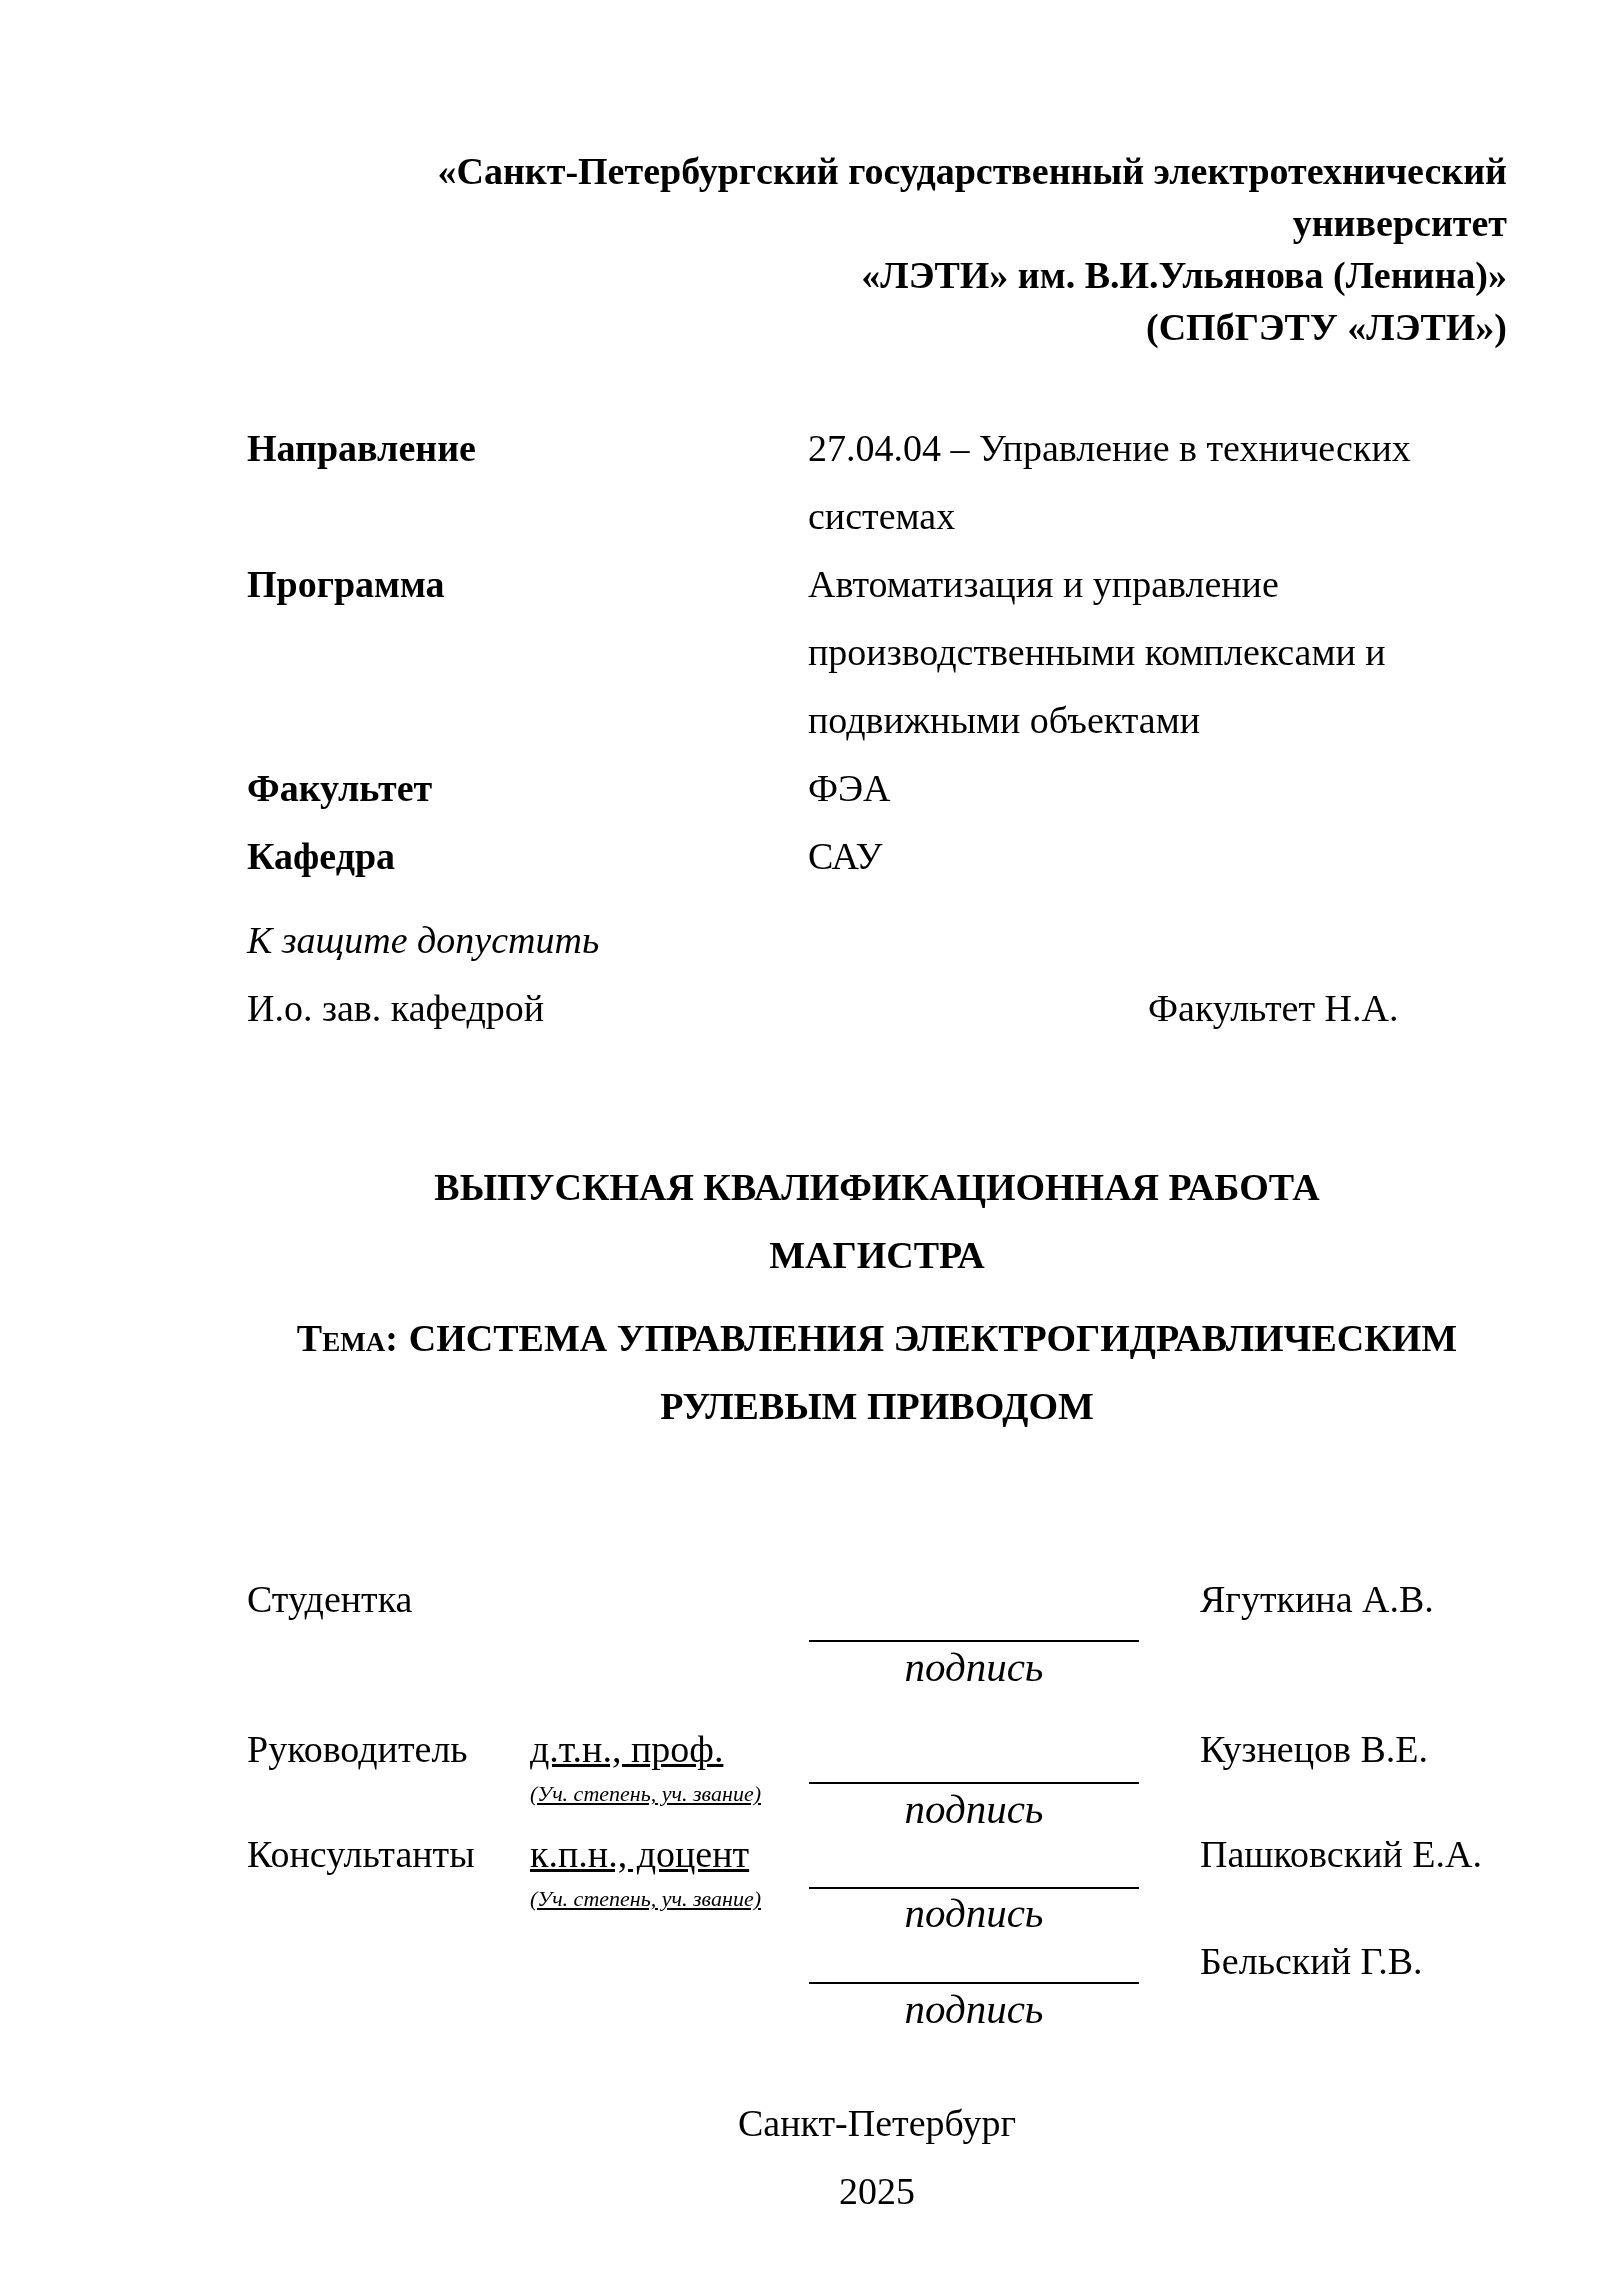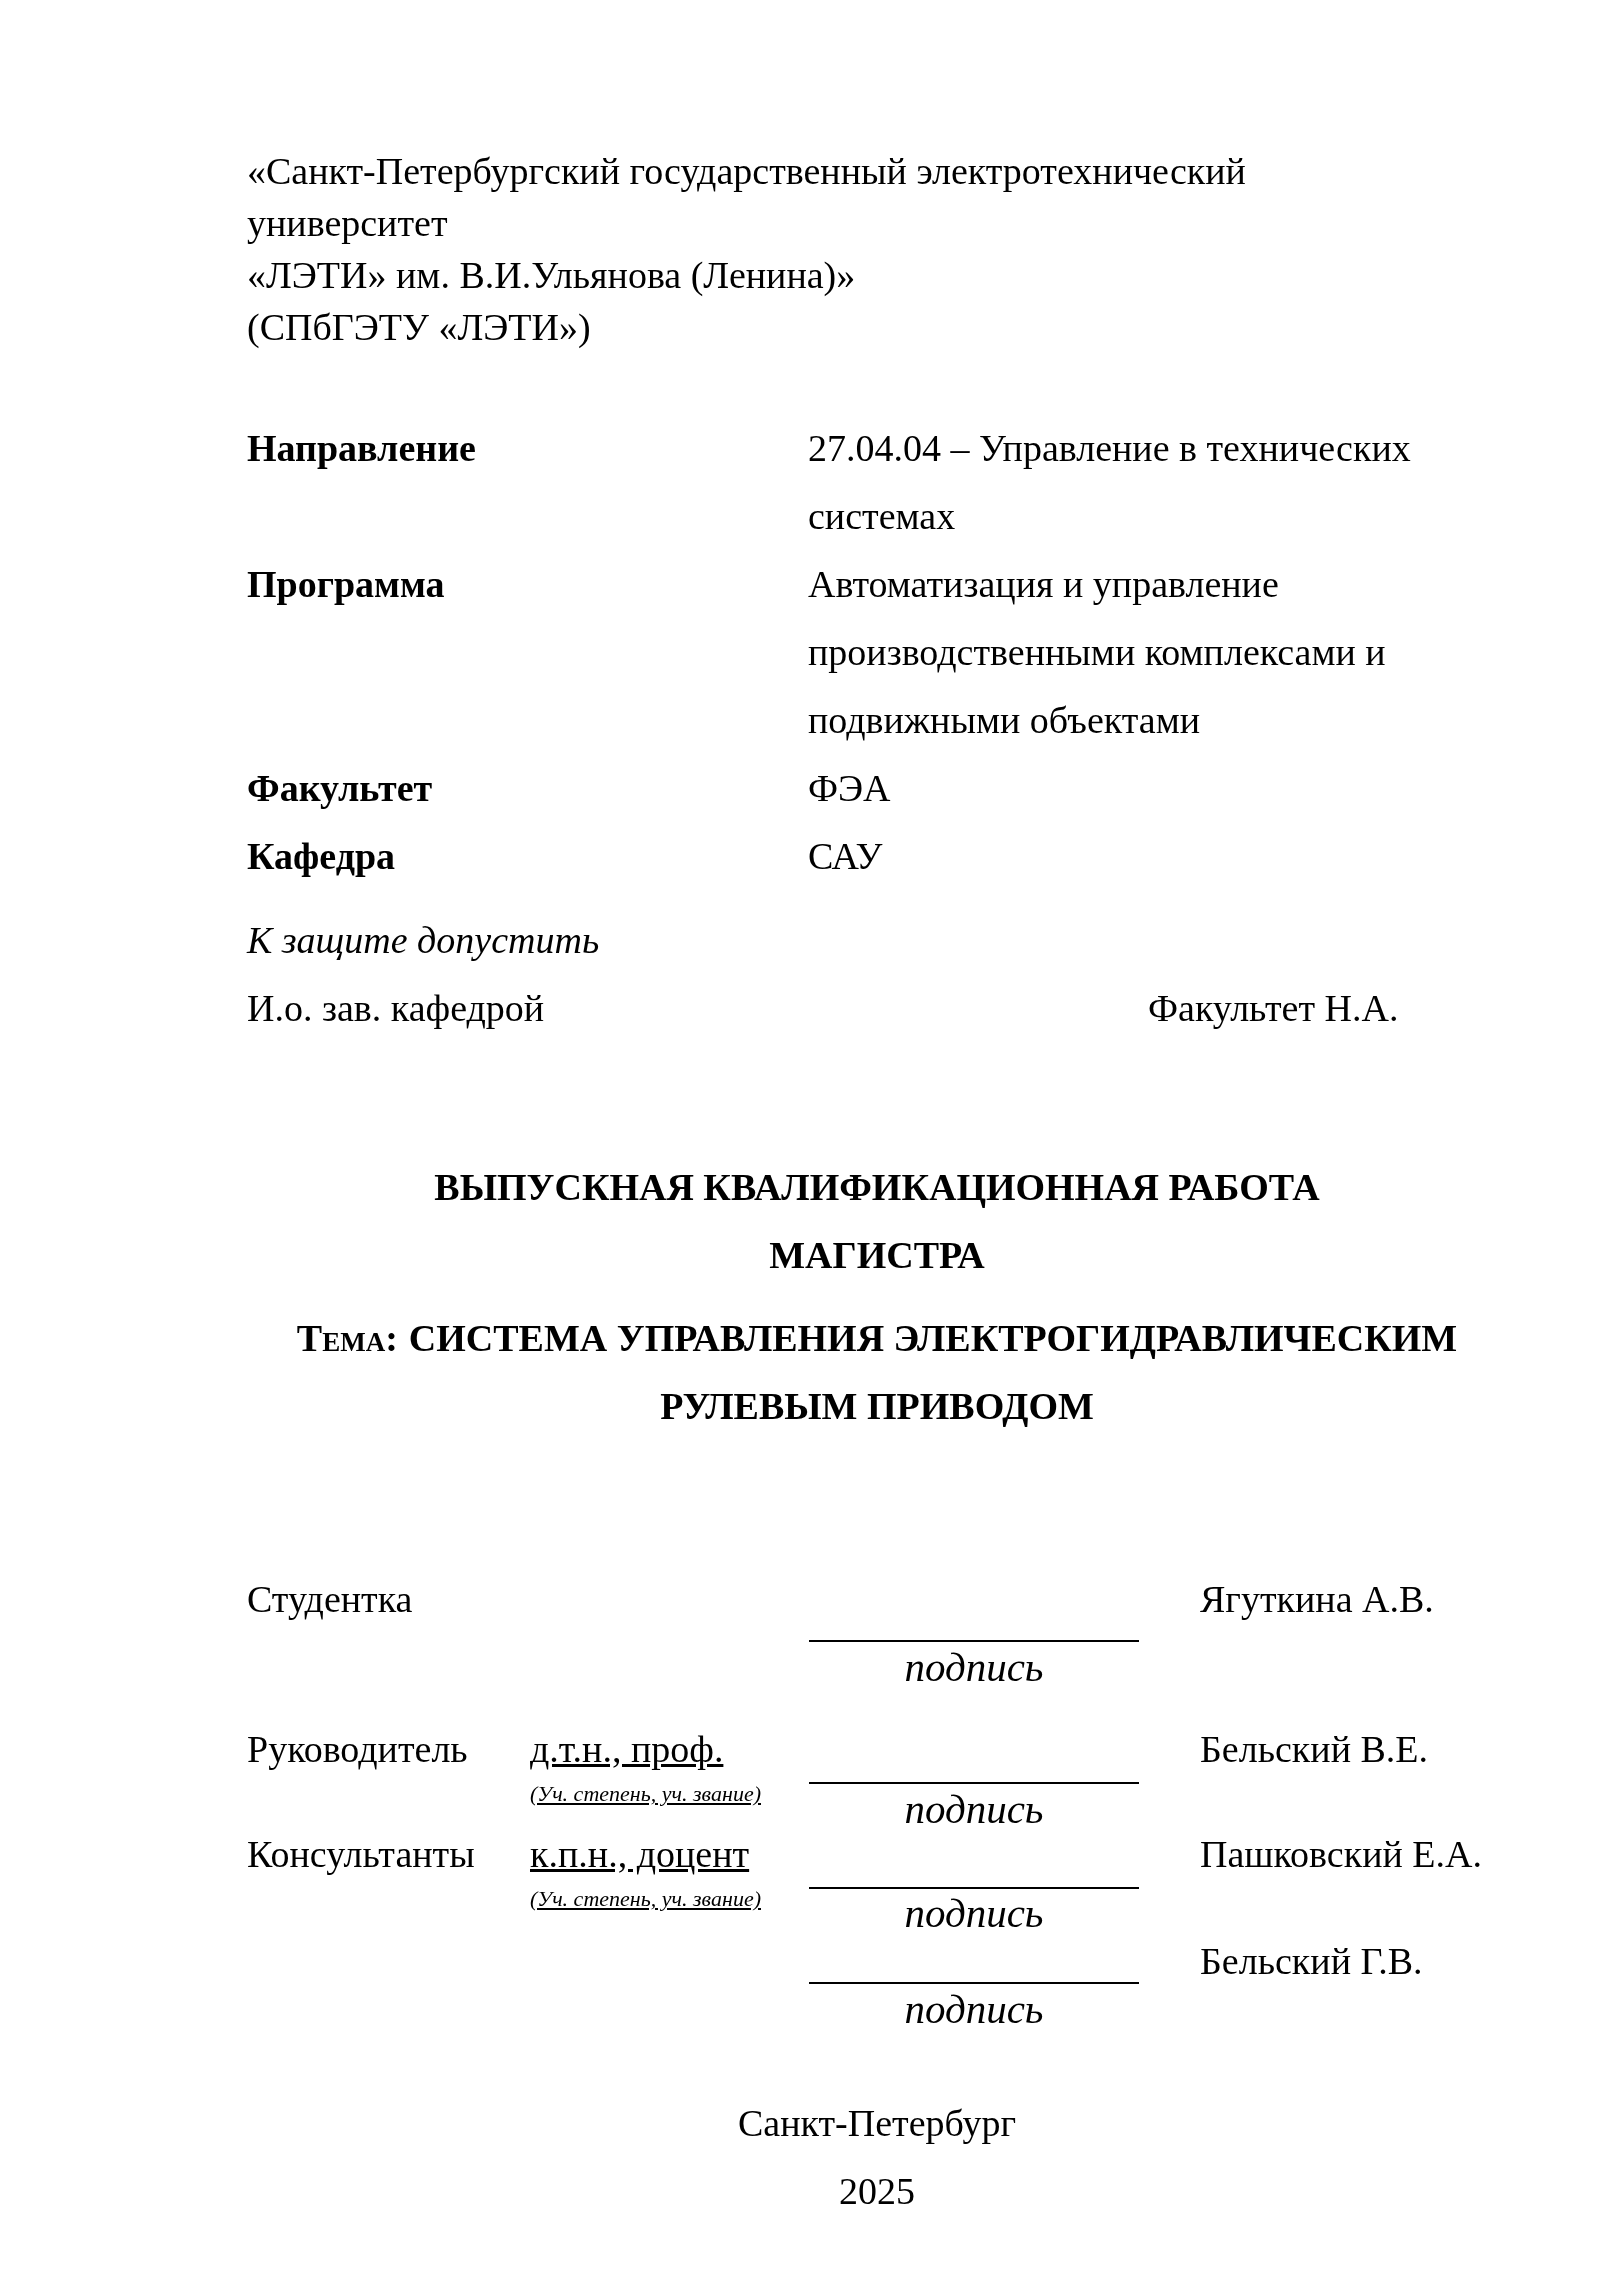--- a/index.html
+++ b/index.html
@@ -11,21 +11,21 @@
     font-family: "Liberation Serif", "DejaVu Serif", serif;
     font-size: 38px;
     box-sizing: border-box;
     padding: 145px 116px 0 247px;
     position: relative;
     overflow: hidden;
   }
   .italic { font-style: italic; }
 
   
-  .univ { text-align: left; font-weight: normal; line-height: 52px; }
+  .univ { text-align: right; font-weight: bold; line-height: 52px; }
 
   
   .fields { margin-top: 61px; }
   .frow { display: flex; line-height: 68px; }
   .flabel { width: 561px; flex: none; font-weight: bold; }
   .fvalue { white-space: pre; }
 
   
   .admission { margin-top: 15.7px; line-height: 68px; }
   .adm-row { position: relative; }
@@ -123,21 +123,21 @@
     <div class="sig-row row-2">
       <div class="sig-role">Руководитель</div>
       <div class="sig-degree">
         <div>д.т.н., проф.</div>
         <div class="sig-note">(Уч. степень, уч. звание)</div>
       </div>
       <div class="sig-linecol">
         <div class="sig-line"></div>
         <div class="sig-caption">подпись</div>
       </div>
-      <div class="sig-name">Бельский В.Е.</div>
+      <div class="sig-name">Кузнецов В.Е.</div>
     </div>
 
     <div class="sig-row row-3">
       <div class="sig-role">Консультанты</div>
       <div class="sig-degree">
         <div>к.п.н., доцент</div>
         <div class="sig-note">(Уч. степень, уч. звание)</div>
       </div>
       <div class="sig-linecol">
         <div class="sig-line"></div>

